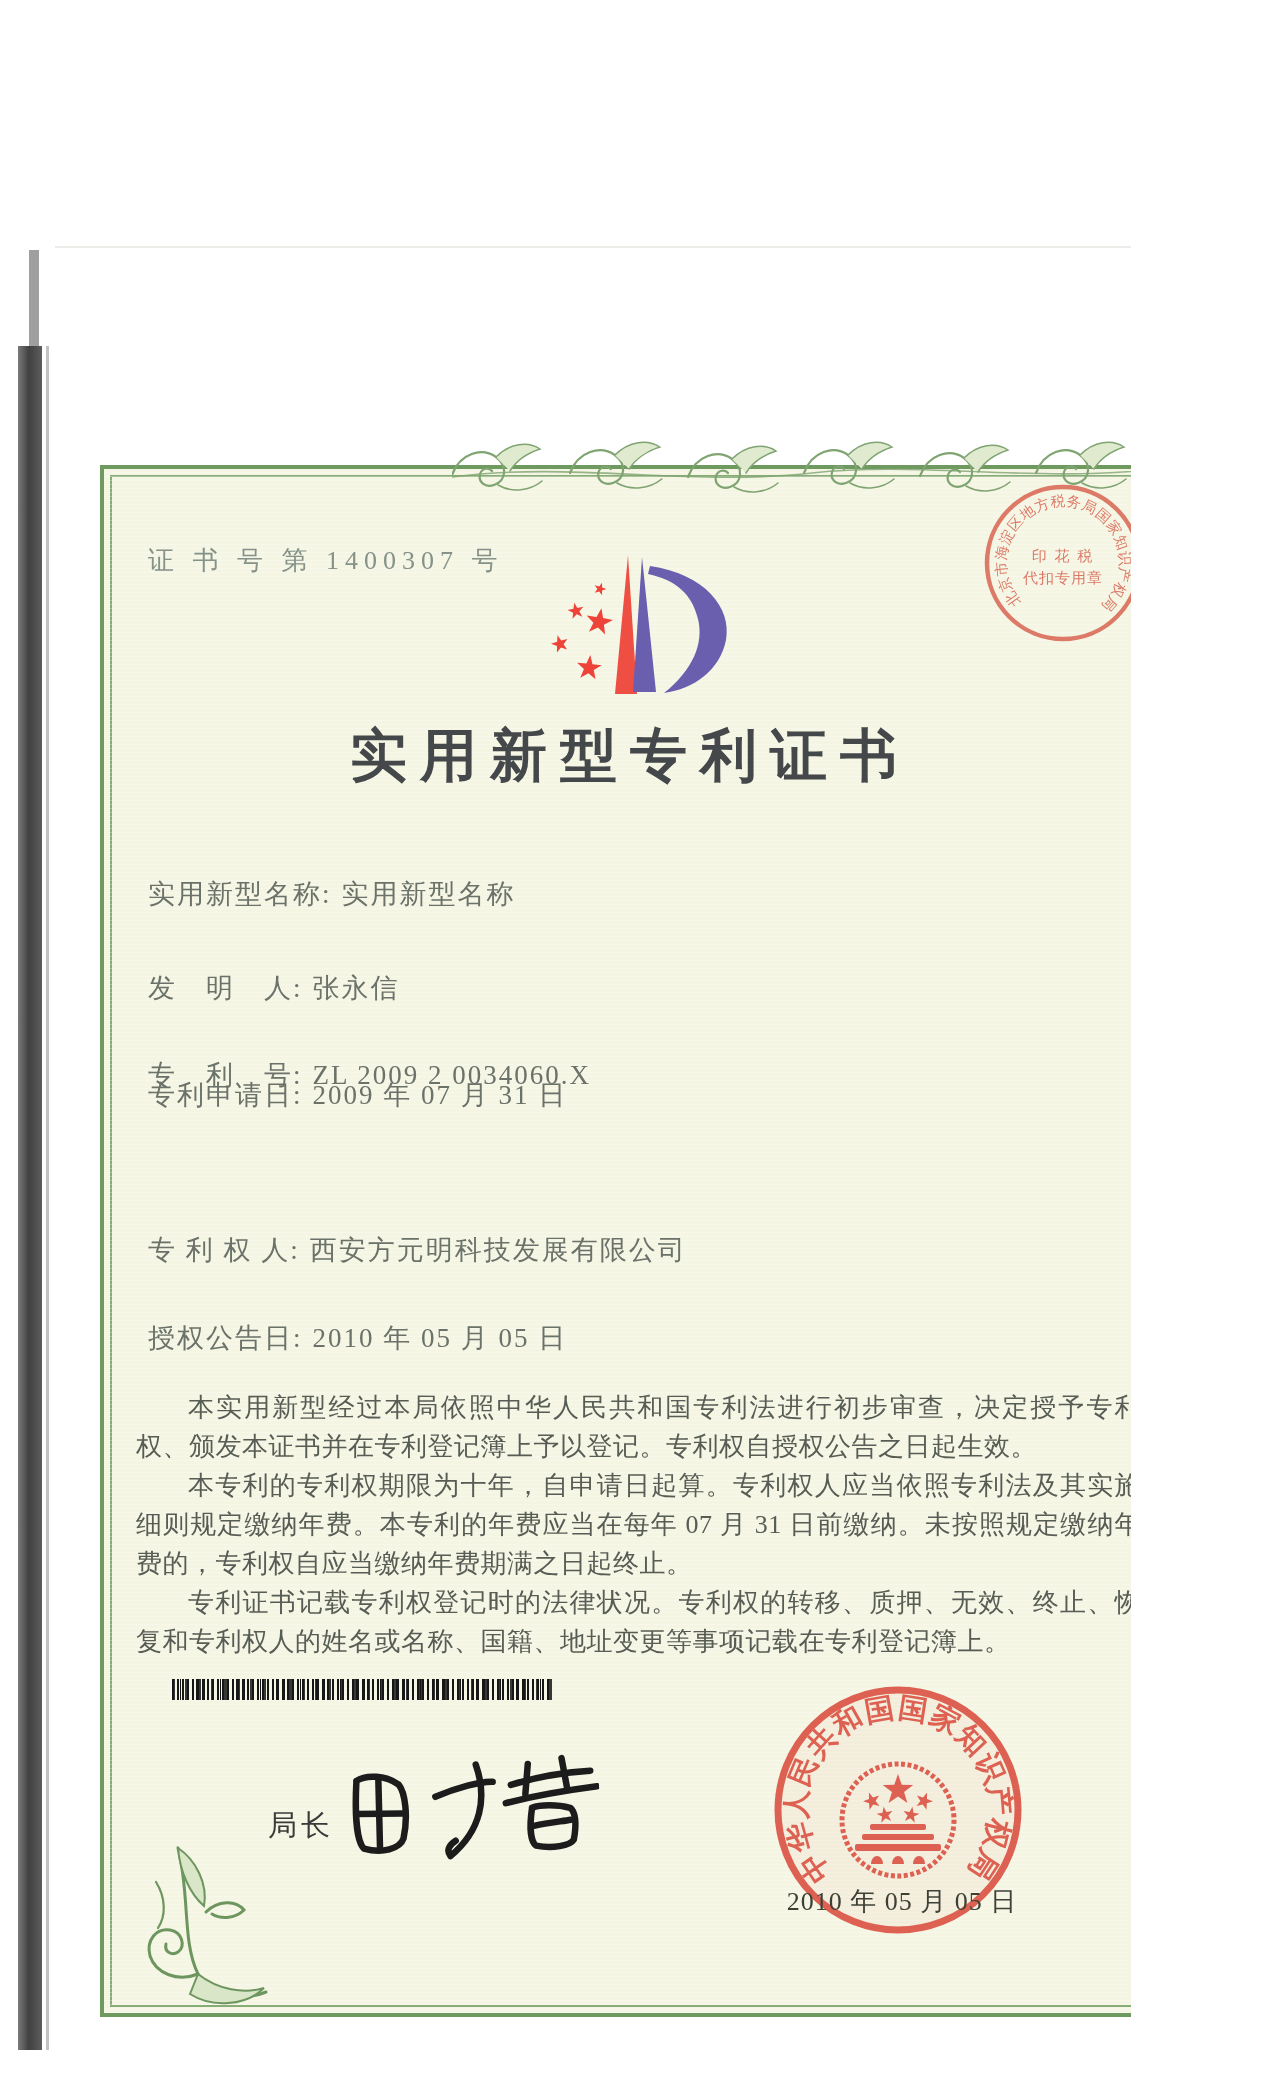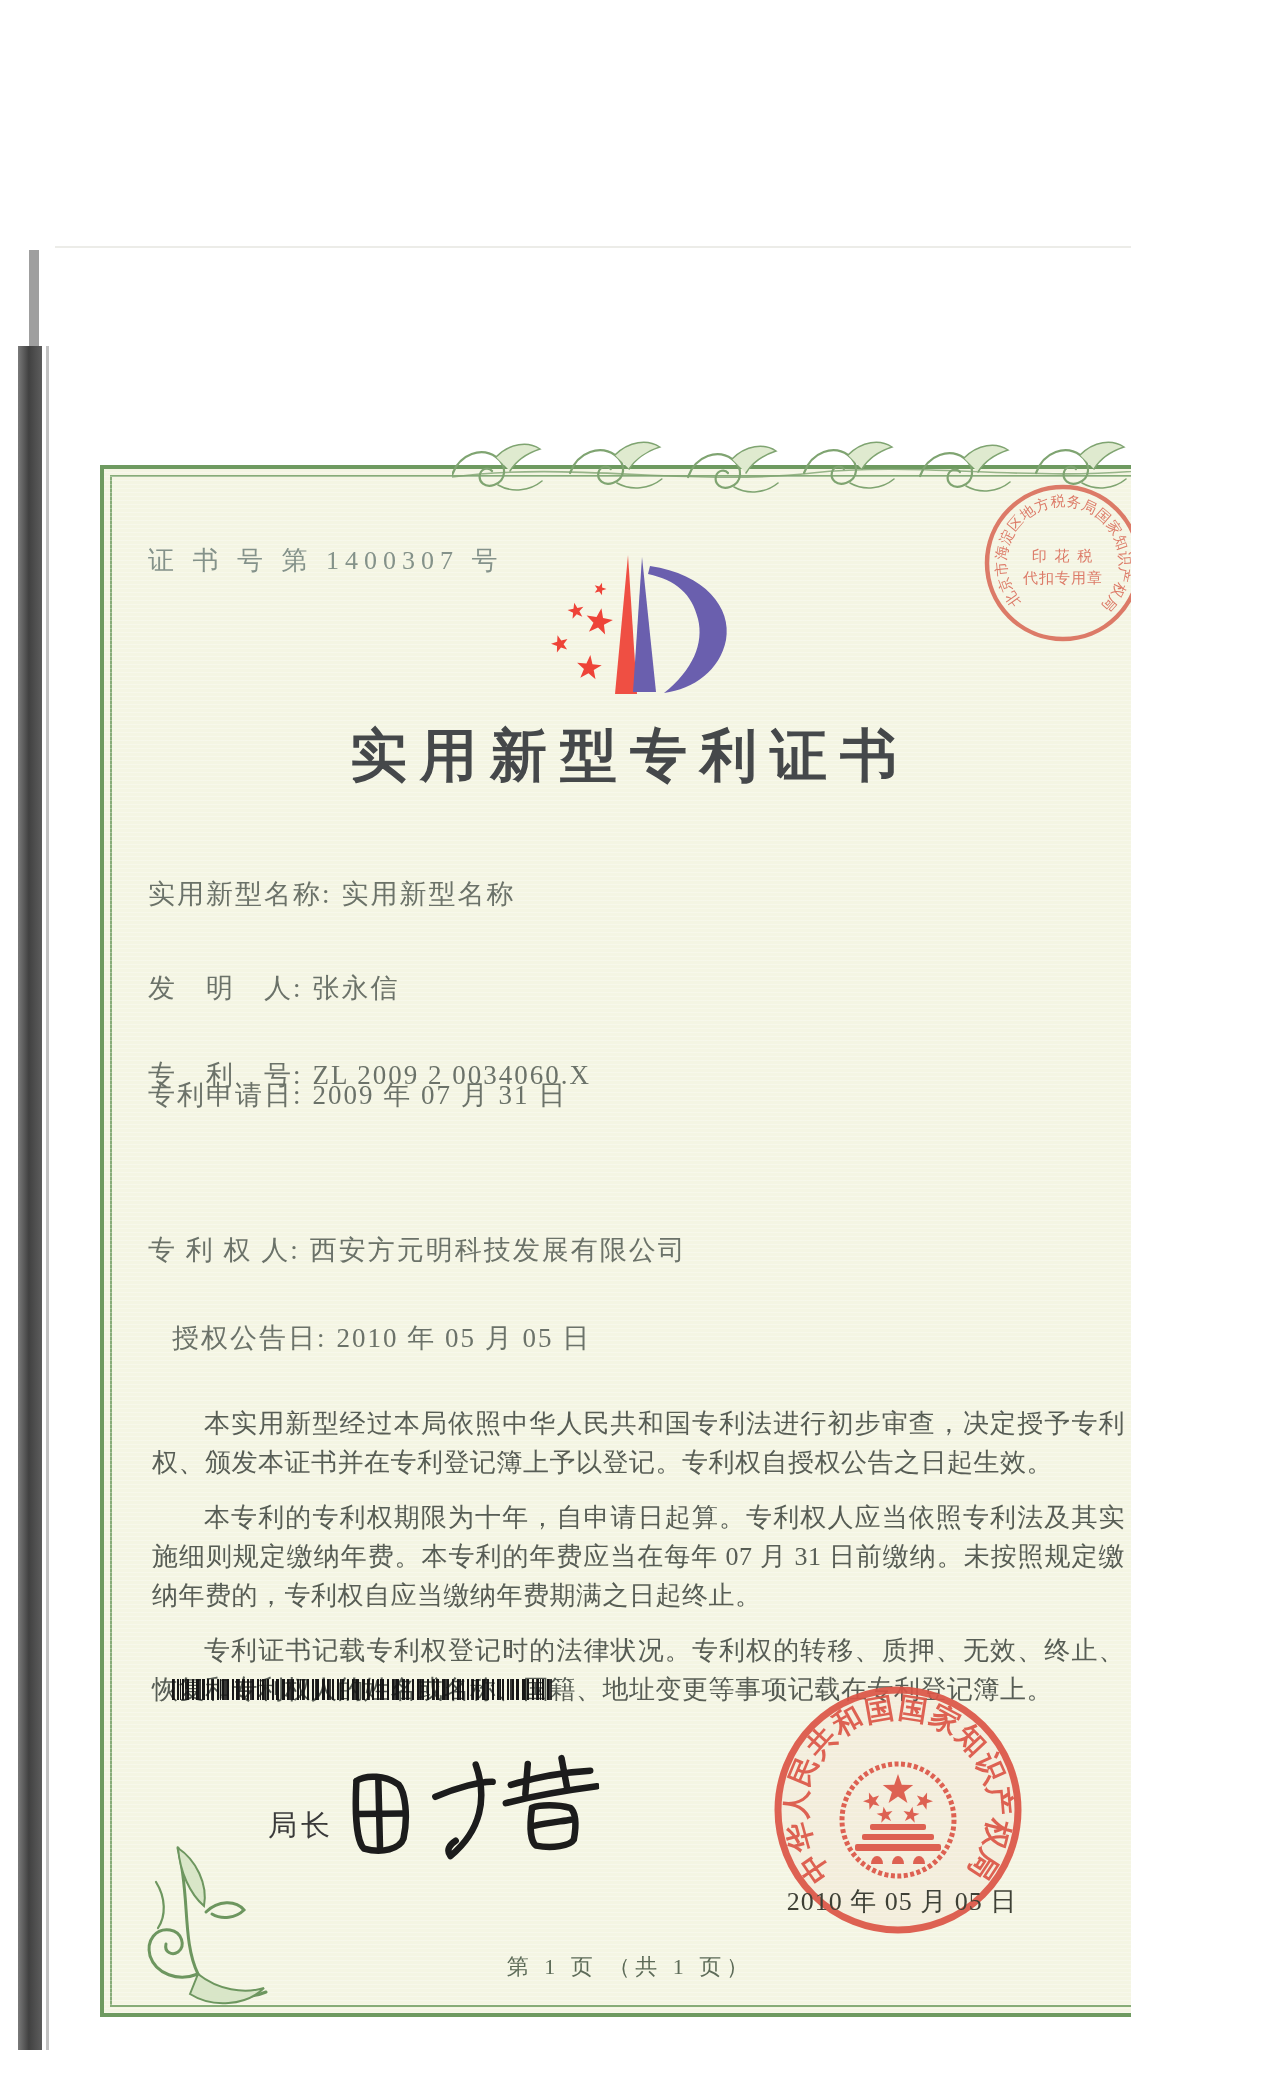--- a/index.html
+++ b/index.html
@@ -15,25 +15,25 @@
   .frame{position:absolute;left:100px;top:465px;width:1060px;height:1552px;
          background:#f4f5e3;border:4px solid #6e9a60;box-sizing:border-box;}
   .frame-inner{position:absolute;inset:6px;border:2px solid #87ac78;pointer-events:none;}
   .frame-texture{position:absolute;inset:0;pointer-events:none;
          background:repeating-linear-gradient(0deg,rgba(255,255,255,.28) 0 1px,rgba(0,0,0,0) 1px 4px);}
   
   .cert-no{position:absolute;left:148px;top:543px;font-size:26px;letter-spacing:6px;color:#84928a;}
   .title{position:absolute;left:100px;top:718px;width:1060px;text-align:center;
          font-size:57px;font-weight:bold;letter-spacing:13px;color:#45484a;}
   .field{position:absolute;left:148px;font-size:27px;color:#6b7269;letter-spacing:2px;white-space:nowrap;}
-  .f1{top:876px;} .f2{top:970px;} .f3{top:1057px;text-align:center;} .f4{top:1077px;} .f5{top:1232px;} .f6{top:1320px;margin-left:24px;}
+  .f1{top:876px;} .f2{top:970px;} .f3{top:1057px;text-align:center;} .f4{top:1077px;} .f5{top:1232px;} .f6{top:1320px;}
   .field .val{margin-left:10px;}
   .body-text{position:absolute;left:136px;top:1388px;width:1005px;font-size:26px;
              line-height:39px;color:#575d55;letter-spacing:.5px;text-align:justify;}
-  .body-text p{margin:16px;text-indent:2em;}
+  .body-text p{margin:0;text-indent:2em;}
   
   .barcode{position:absolute;left:172px;top:1679px;width:380px;height:21px;
     background:
       repeating-linear-gradient(90deg,#161616 0 2px,rgba(0,0,0,0) 2px 5px),
       repeating-linear-gradient(90deg,#161616 0 1px,rgba(0,0,0,0) 1px 8px),
       repeating-linear-gradient(90deg,rgba(22,22,22,.85) 0 3px,rgba(0,0,0,0) 3px 13px);}
   
   .director{position:absolute;left:268px;top:1806px;font-size:29px;color:#3a3a3a;letter-spacing:4px;}
   .signature{position:absolute;left:340px;top:1752px;width:260px;height:112px;transform:rotate(-3deg);}
   
@@ -186,15 +186,14 @@
       <use href="#star" transform="translate(-13,-5) scale(0.85) rotate(-10)"></use>
       <use href="#star" transform="translate(13,-5) scale(0.85) rotate(10)"></use>
       <rect x="-28" y="4" width="56" height="6" rx="2"></rect>
       <rect x="-36" y="14" width="72" height="6" rx="2"></rect>
       <rect x="-43" y="24" width="86" height="7" rx="2"></rect>
       <path d="M -27 44 a 6 8 0 0 1 12 0 Z M -6 44 a 6 8 0 0 1 12 0 Z M 15 44 a 6 8 0 0 1 12 0 Z"></path>
     </g>
   </svg>
   <div class="seal-date">2010 年 05 月 05 日</div>
 
-  <div class="footer">第 1 页 （共 1 页）</div>
 
 </div>
 
 </body></html>

